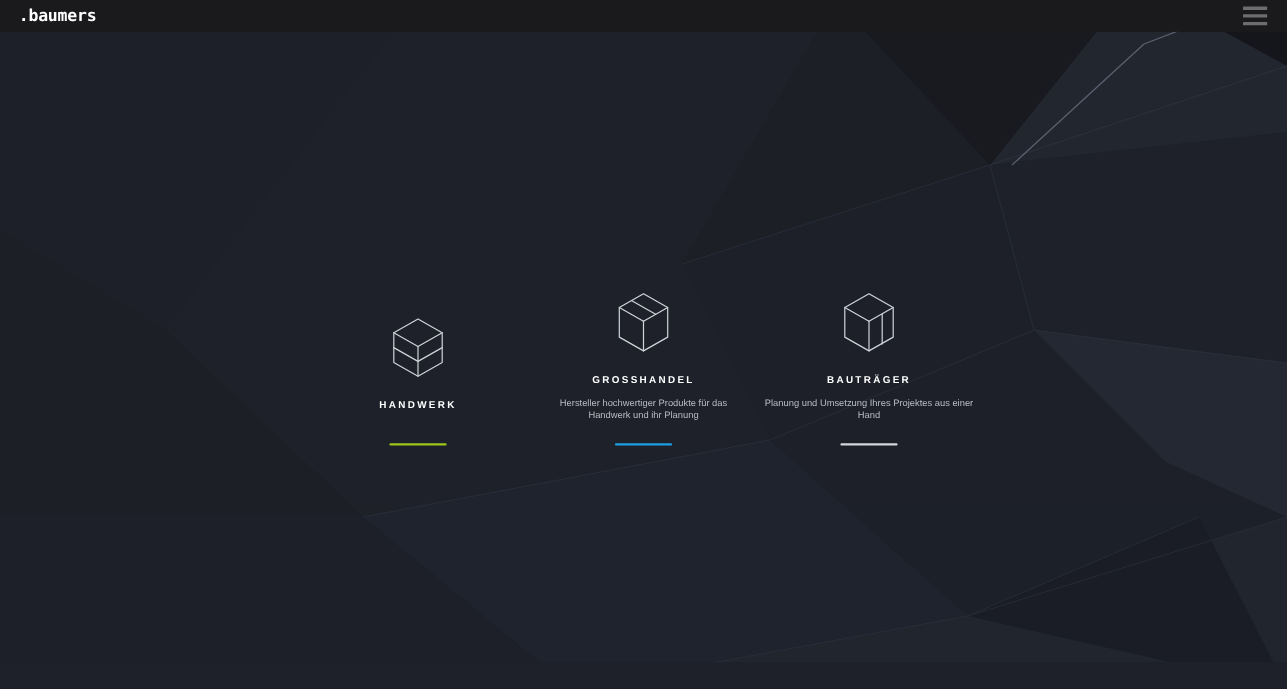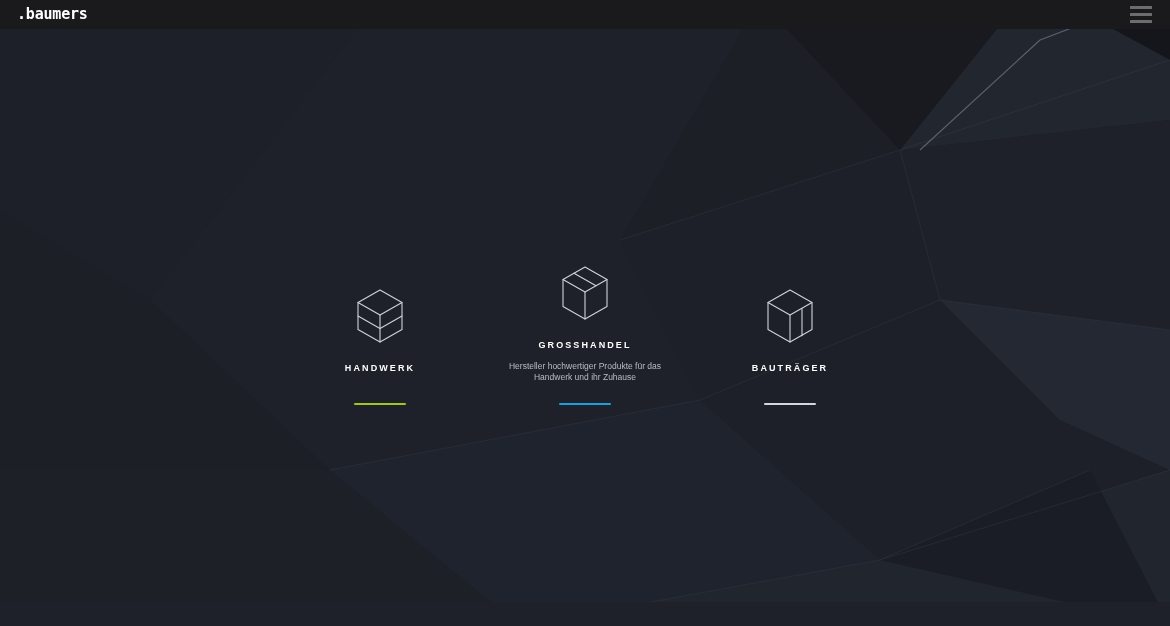--- a/index.html
+++ b/index.html
@@ -178,32 +178,33 @@
     <div class="card card--grosshandel">
       <div class="card-icon">
         <svg width="50" height="56" viewBox="0 0 50 56" fill="none" stroke="#cfd3da" stroke-width="1.1" stroke-linejoin="round" stroke-linecap="round">
           <path d="M25 2 L47 14.5 L47 41.5 L25 54 L3 41.5 L3 14.5 Z"></path>
           <path d="M3 14.5 L25 27 L47 14.5"></path>
           <path d="M25 27 L25 54"></path>
           <path d="M14 8.2 L36 20.7"></path>
         </svg>
       </div>
       <div class="card-title">GROSSHANDEL</div>
-      <div class="card-desc">Hersteller hochwertiger Produkte für das Handwerk und ihr Zuhause</div>
+      <div class="card-desc">Hersteller hochwertiger Produkte für das Handwerk und ihr Planung</div>
       <div class="card-rule" style="background:#1b9fe2;"></div>
     </div>
 
     <div class="card card--bautraeger">
       <div class="card-icon">
         <svg width="50" height="56" viewBox="0 0 50 56" fill="none" stroke="#cfd3da" stroke-width="1.1" stroke-linejoin="round" stroke-linecap="round">
           <path d="M25 2 L47 14.5 L47 41.5 L25 54 L3 41.5 L3 14.5 Z"></path>
           <path d="M3 14.5 L25 27 L47 14.5"></path>
           <path d="M25 27 L25 54"></path>
           <path d="M37 20.7 L37 47.7"></path>
         </svg>
       </div>
       <div class="card-title">BAUTRÄGER</div>
+      <div class="card-desc">Planung und Umsetzung Ihres Projektes aus einer Hand</div>
       <div class="card-rule" style="background:#d3d6dc;"></div>
     </div>
 
   </div>
 
 </div>
 
 </body></html>

